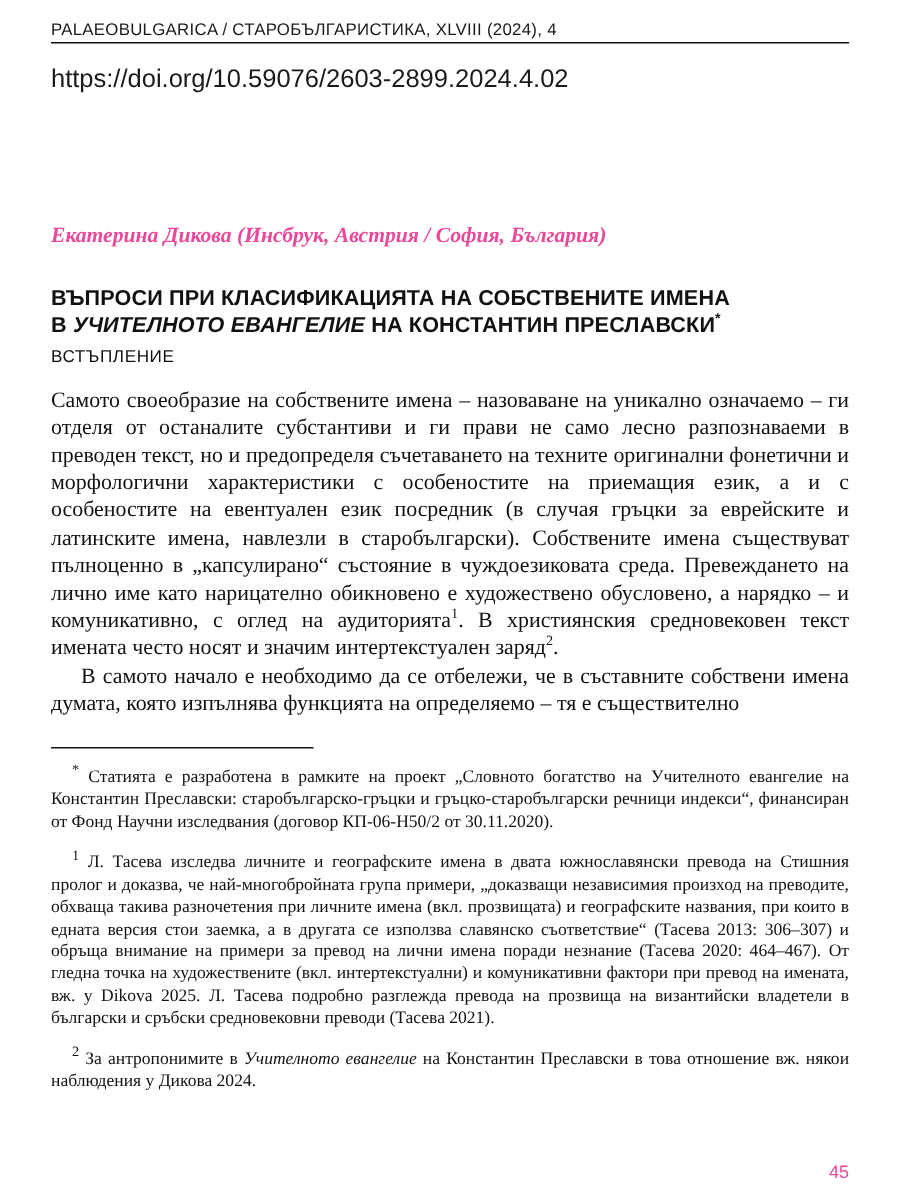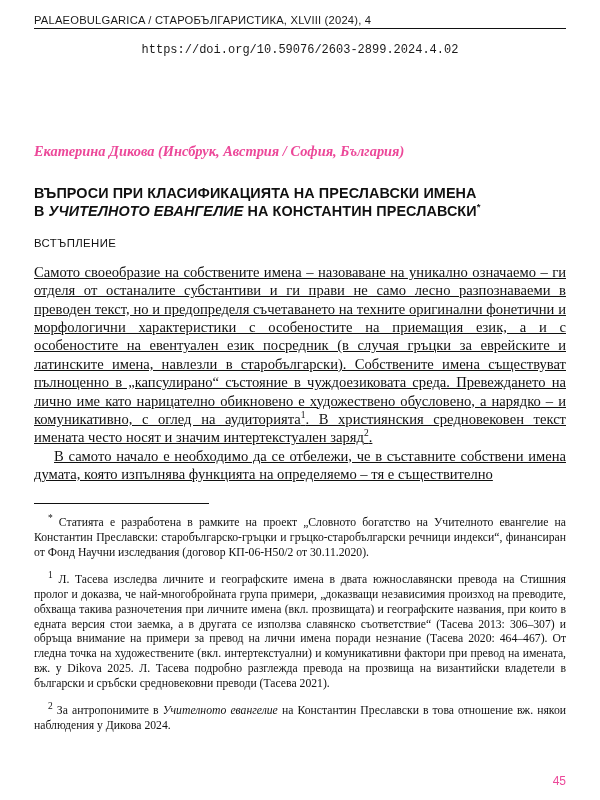--- a/index.html
+++ b/index.html
@@ -27,23 +27,23 @@
     letter-spacing: 0.2px;
     color: #1a1a1a;
     white-space: nowrap;
   }
   .rule {
     border-bottom: 1px solid #111111;
     margin-top: 2px;
     margin-bottom: 14px;
   }
   .doi {
-    text-align: center;
-    font-family: Liberation Mono, monospace;
-    font-size: 12px;
+    text-align: left;
+    font-family: Liberation Sans, sans-serif;
+    font-size: 17px;
     color: #1a1a1a;
     margin-bottom: 8px;
   }
   .author {
     margin-top: 86px;
     font-size: 14.4px;
     font-style: italic;
     font-weight: bold;
     color: #ec4899;
   }
@@ -52,35 +52,34 @@
     font-family: "Liberation Sans", sans-serif;
     font-size: 14.4px;
     font-weight: bold;
     line-height: 1.28;
     letter-spacing: 0.1px;
   }
   .title .ital {
     font-style: italic;
   }
   .section-head {
-    margin-top: 16px;
+    margin-top: 5px;
     font-family: "Liberation Sans", sans-serif;
     font-size: 11.4px;
     letter-spacing: 0.4px;
   }
   .body-text {
     margin-top: 14px;
     font-size: 14.6px;
     line-height: 1.26;
     text-align: justify;
   }
   .body-text p {
     margin: 0;
     text-indent: 20px;
-    text-decoration: underline;
   }
   .body-text p.first {
     text-indent: 0;
   }
   sup {
     font-size: 9.5px;
     vertical-align: super;
     line-height: 0;
   }
   .notes-rule {
@@ -116,21 +115,21 @@
 <div class="page">
 
   <div class="running-head">PALAEOBULGARICA / СТАРОБЪЛГАРИСТИКА, XLVIII (2024), 4</div>
   <div class="rule"></div>
 
   <div class="doi">https://doi.org/10.59076/2603-2899.2024.4.02</div>
 
   <div class="author">Екатерина Дикова (Инсбрук, Австрия / София, България)</div>
 
   <div class="title">
-    <span>ВЪПРОСИ ПРИ КЛАСИФИКАЦИЯТА НА ПРЕСЛАВСКИ ИМЕНА</span><br>
+    <span>ВЪПРОСИ ПРИ КЛАСИФИКАЦИЯТА НА СОБСТВЕНИТЕ ИМЕНА</span><br>
     <span>В </span><span class="ital">УЧИТЕЛНОТО ЕВАНГЕЛИЕ</span><span> НА КОНСТАНТИН ПРЕСЛАВСКИ</span><sup>*</sup>
   </div>
 
   <div class="section-head">ВСТЪПЛЕНИЕ</div>
 
   <div class="body-text">
     <p class="first"><span>Самото своеобразие на собствените имена – назоваване на уникално означаемо – ги отделя от останалите субстантиви и ги прави не само лесно разпознаваеми в преводен текст, но и предопределя съчетаването на техните оригинални фонетични и морфологични характеристики с особеностите на приемащия език, а и с особеностите на евентуален език посредник (в случая гръцки за еврейските и латинските имена, навлезли в старобългарски). Собствените имена съществуват пълноценно в „капсулирано“ състояние в чуждоезиковата среда. Превеждането на лично име като нарицателно обикновено е художествено обусловено, а нарядко – и комуникативно, с оглед на аудиторията</span><sup>1</sup><span>. В християнския средновековен текст имената често носят и значим интертекстуален заряд</span><sup>2</sup><span>.</span></p>
     <p>В самото начало е необходимо да се отбележи, че в съставните собствени имена думата, която изпълнява функцията на определяемо – тя е съществително</p>
   </div>
 

